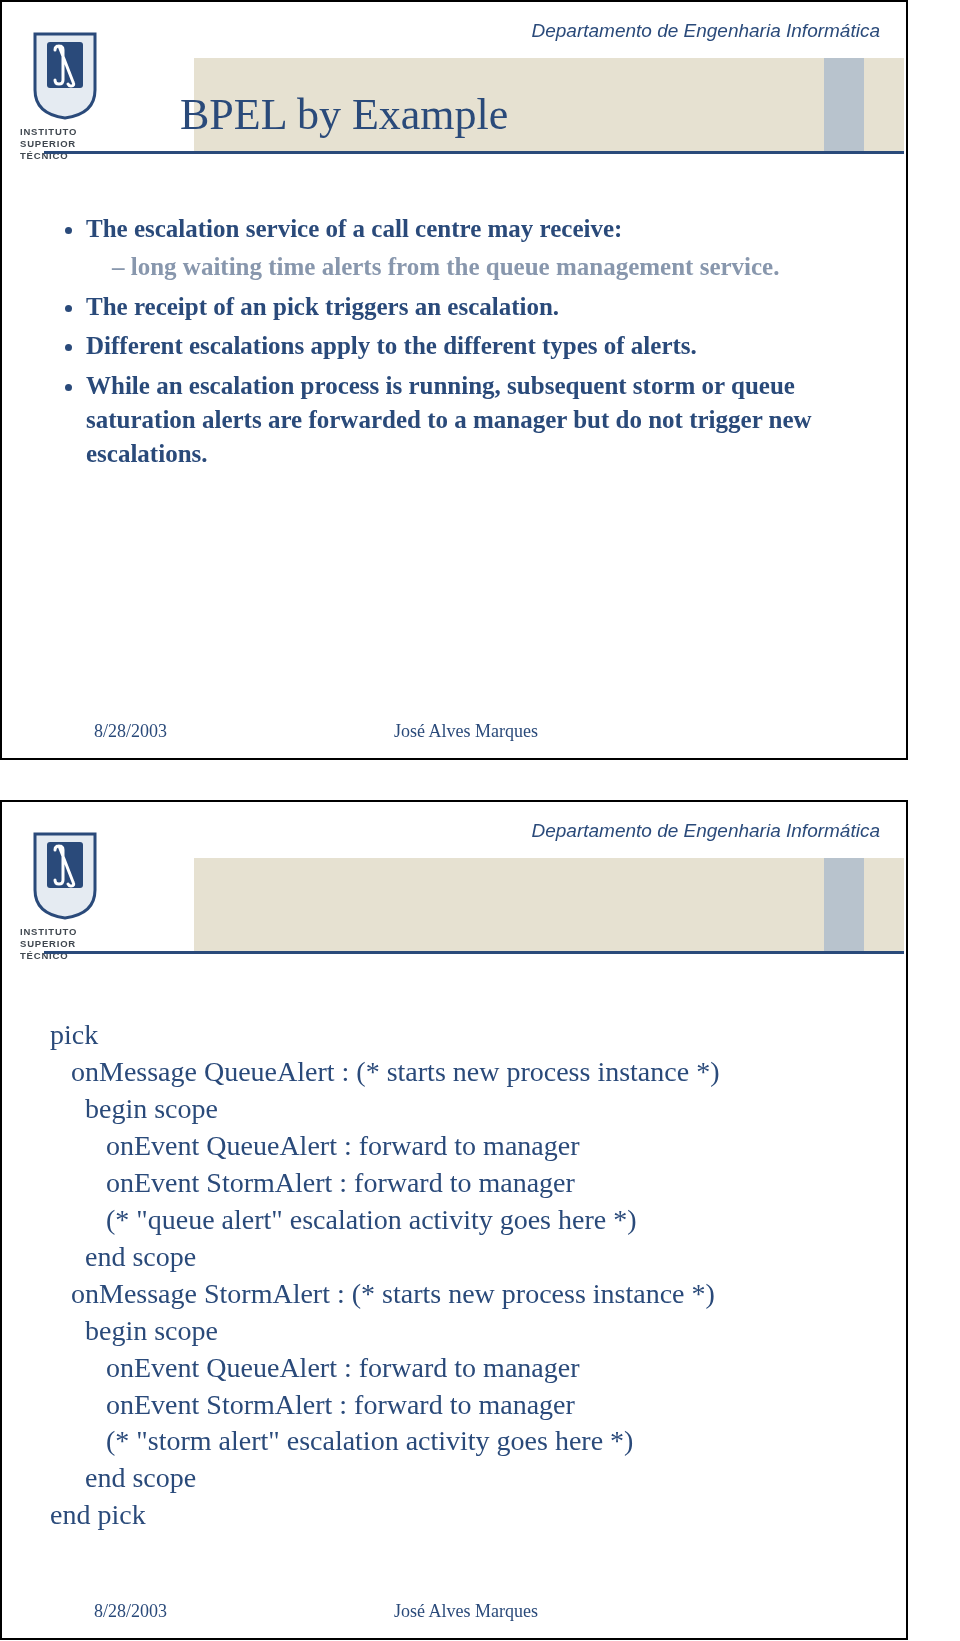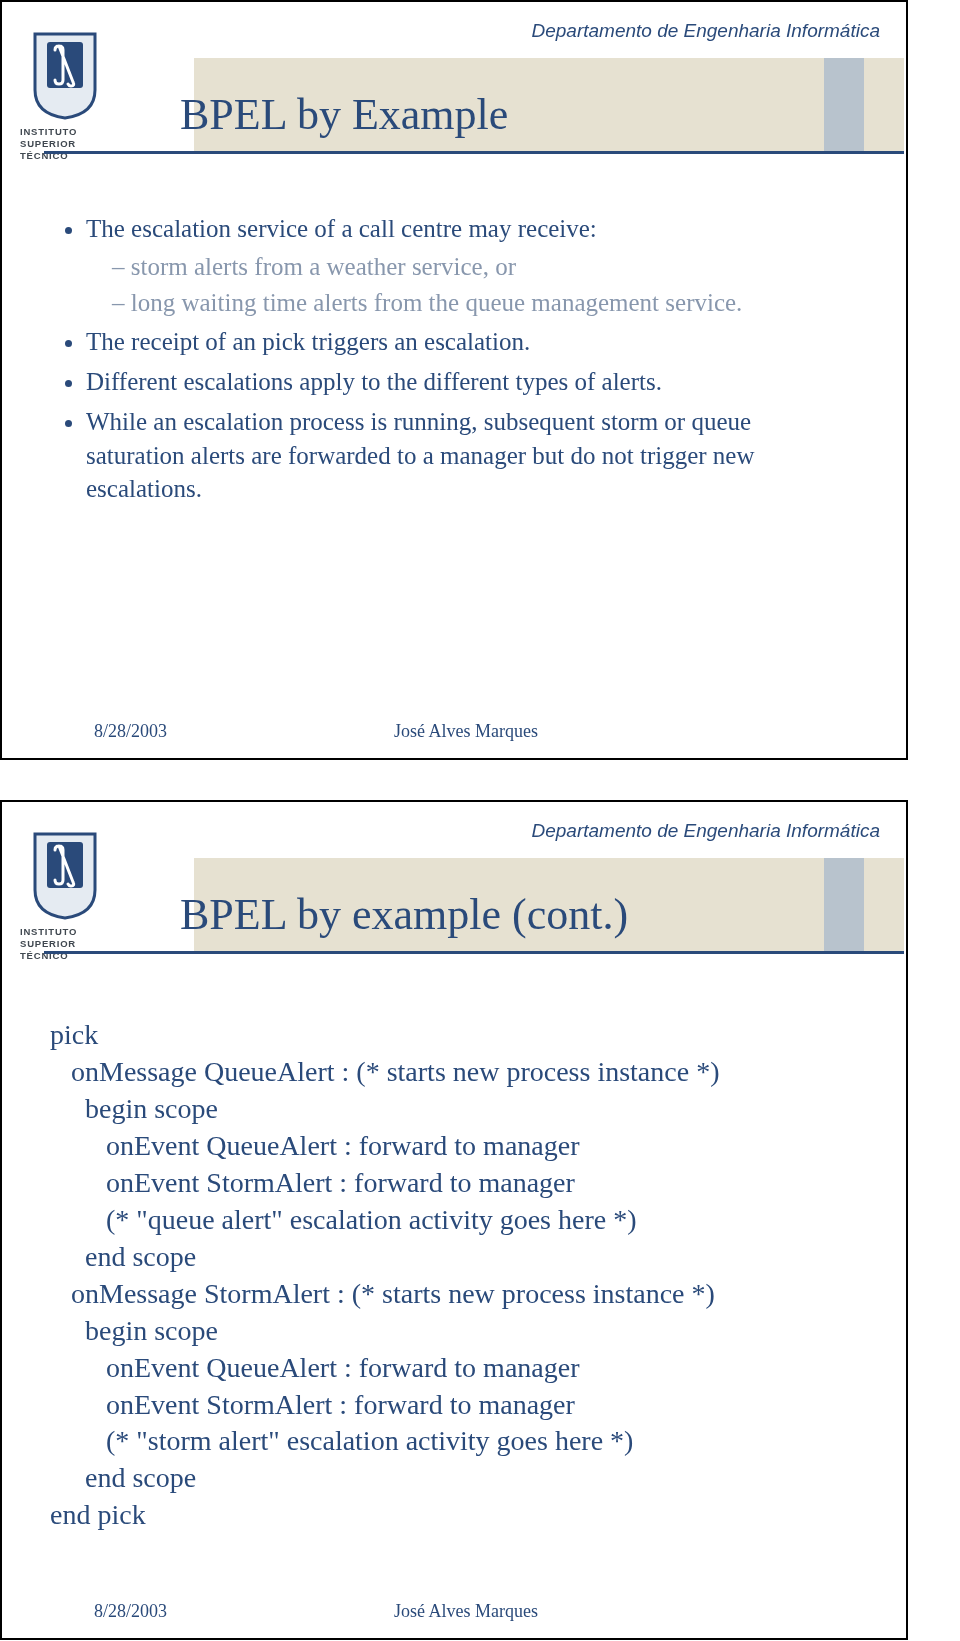--- a/index.html
+++ b/index.html
@@ -82,20 +82,21 @@
     z-index: 2;
   }
   .content {
     position: absolute;
     left: 60px;
     top: 210px;
     right: 60px;
     color: #2a4a7a;
     font-size: 25px;
     line-height: 1.35;
+    font-weight: bold;
   }
   .content ul { margin: 0; padding-left: 24px; list-style: disc; }
   .content ul li { margin-bottom: 6px; }
   .content ul li ul {
     list-style: none;
     padding-left: 26px;
     color: #8897ad;
     margin-top: 4px;
   }
   .content ul li ul li::before {
@@ -152,21 +153,20 @@
       <div class="bar3"></div>
     <div class="rule"></div>
   </div>
   <div class="title-bar">
     <div class="title-text">BPEL by Example</div>
   </div>
 
   <div class="content">
     <ul id="s1-bullets">
         <li>The escalation service of a call centre may receive:<ul>
-            <li>storm alerts from a weather service, or</li>
             <li>long waiting time alerts from the queue management service.</li>
           </ul></li>
         <li>The receipt of an pick triggers an escalation.</li>
         <li>Different escalations apply to the different types of alerts.</li>
         <li>While an escalation process is running, subsequent storm or queue saturation alerts are forwarded to a manager but do not trigger new escalations.</li>
       </ul>
   </div>
 
   <div class="footer">
     <div class="date">8/28/2003</div>
@@ -190,23 +190,20 @@
       <span>SUPERIOR</span><br>
       <span>TÉCNICO</span>
     </div>
   </div>
 
   <div class="title-bar-bg">
     <div class="bar1"></div>
       <div class="bar2"></div>
       <div class="bar3"></div>
     <div class="rule"></div>
-  </div>
-  <div class="title-bar">
-    <div class="title-text">BPEL by example (cont.)</div>
   </div>
 
   <div class="code-block" id="s2-code">pick
    onMessage QueueAlert : (* starts new process instance *)
      begin scope
         onEvent QueueAlert : forward to manager
         onEvent StormAlert : forward to manager
         (* "queue alert" escalation activity goes here *)
      end scope
    onMessage StormAlert : (* starts new process instance *)

